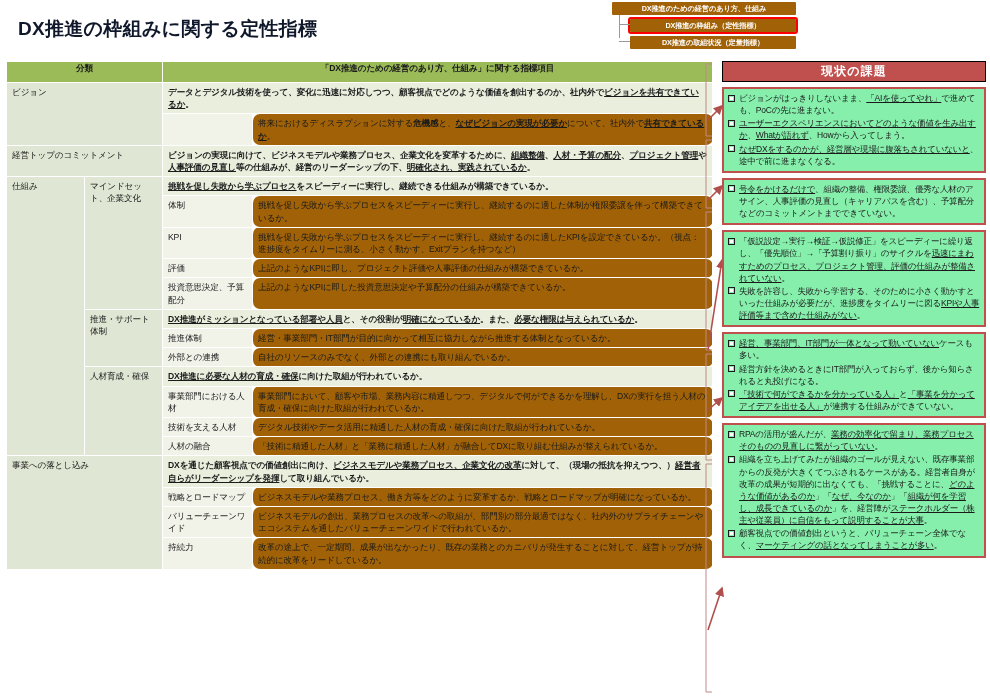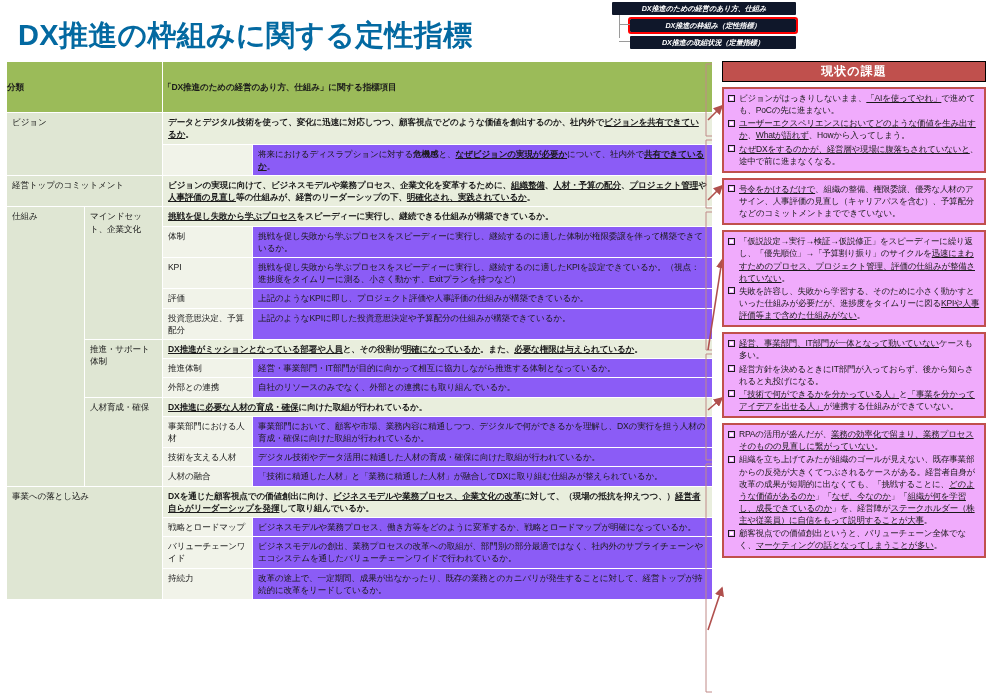--- a/index.html
+++ b/index.html
@@ -31,39 +31,39 @@
     text-align: center;
     line-height: 13px;
     height: 13px;
     border-radius: 1px;
     white-space: nowrap;
     overflow: hidden;
     letter-spacing: -0.1px;
   }
   .nav-root { width: 184px; margin-bottom: 4px; }
   .nav-child { width: 166px; margin-left: 18px; margin-bottom: 4px; }
-  .tree-green .nav-node { background: #0f172a; font-style: italic; }
+  .tree-green .nav-node { background: #a16207; }
   .tree-blue  .nav-node { background: #4478b4; }
   .nav-node.selected { outline: 2px solid #ff0000; outline-offset: 0px; }
   .tree-line {
     position: absolute;
     background: #9a9a9a;
   }
   .tl-v { left: 7px; top: 13px; width: 1px; height: 23px; }
   .tl-h1 { left: 7px; top: 22px; width: 11px; height: 1px; }
   .tl-h2 { left: 7px; top: 39px; width: 11px; height: 1px; }
 
   
   #page-title {
     position: absolute;
     left: 18px;
     top: 16px;
-    font-size: 29px;
+    font-size: 19px;
     font-weight: bold;
-    color: #0369a1;
+    color: #0f172a;
     letter-spacing: 0.3px;
   }
 
   
   #main-table {
     position: absolute;
     left: 6px;
     top: 61px;
     width: 706px;
     border-collapse: collapse;
@@ -76,30 +76,30 @@
     font-size: 8.6px;
     line-height: 1.42;
     color: #1a1a1a;
     letter-spacing: -0.15px;
   }
   .th-head {
     background: #9bbb59;
     color: #ffffff;
     font-size: 11px;
     font-weight: bold;
-    text-align: left;
+    text-align: center;
     height: 21px;
-    padding: 19px 0 !important;
+    padding: 0 0 !important;
     letter-spacing: 0.5px;
   }
   .c-cat    { background: #dfe6d3; }
   .c-sub    { background: #dfe6d3; }
   .c-lead   { background: #e9eedd; font-weight: bold; }
   .c-item   { background: #f1f3e9; margin-left: 12px; }
-  .c-body   { background: #8b5cf6; }
+  .c-body   { background: #a16207; border-radius: 7px; }
   u { text-decoration: underline; text-underline-offset: 1px; }
   b  { font-weight: bold; }
 
   
   #challenge-panel {
     position: absolute;
     left: 722px;
     top: 61px;
     width: 264px;
   }
@@ -109,21 +109,21 @@
     color: #ffffff;
     font-size: 12px;
     font-weight: bold;
     text-align: center;
     height: 21px;
     line-height: 19px;
     letter-spacing: 1px;
   }
   .challenge-box {
     border: 2px solid #c0504d;
-    background: #f0abfc;
+    background: #86efac;
     margin-top: 5px;
     padding: 3px 4px 3px 3px;
   }
   .challenge-item {
     display: flex;
     font-size: 8.5px;
     line-height: 1.43;
     color: #1a1a1a;
     margin-bottom: 1px;
     letter-spacing: -0.2px;

